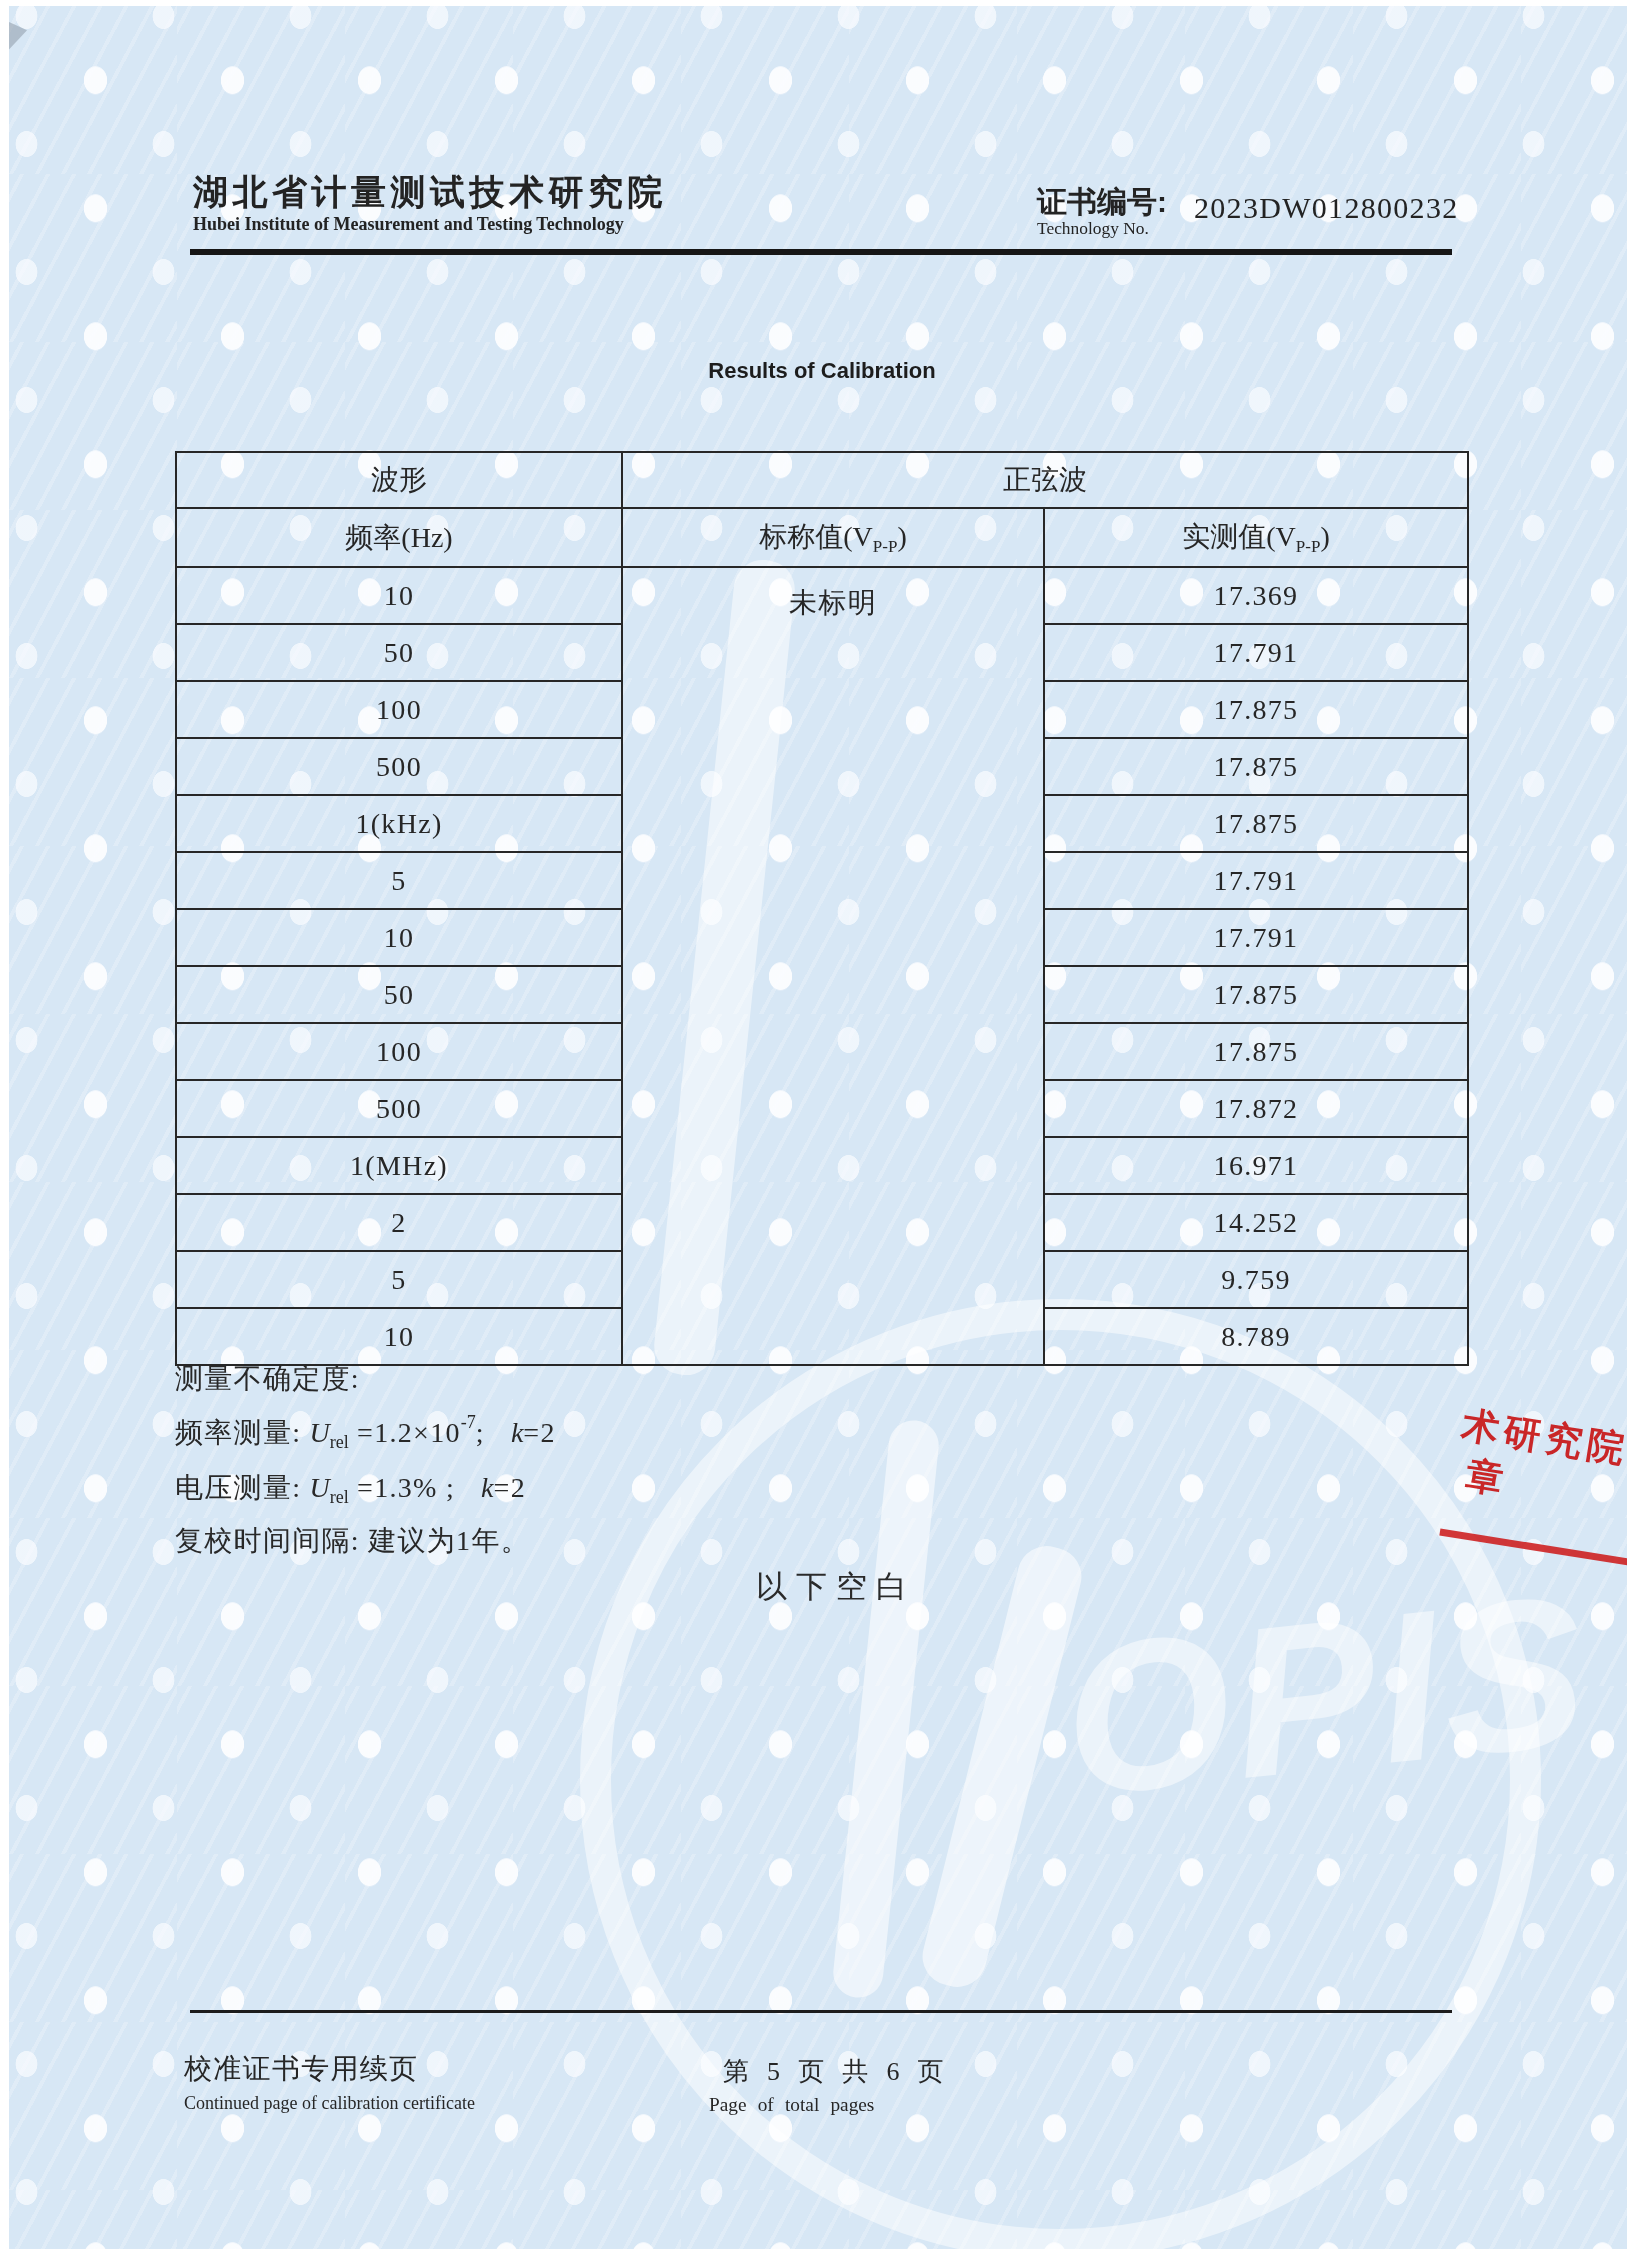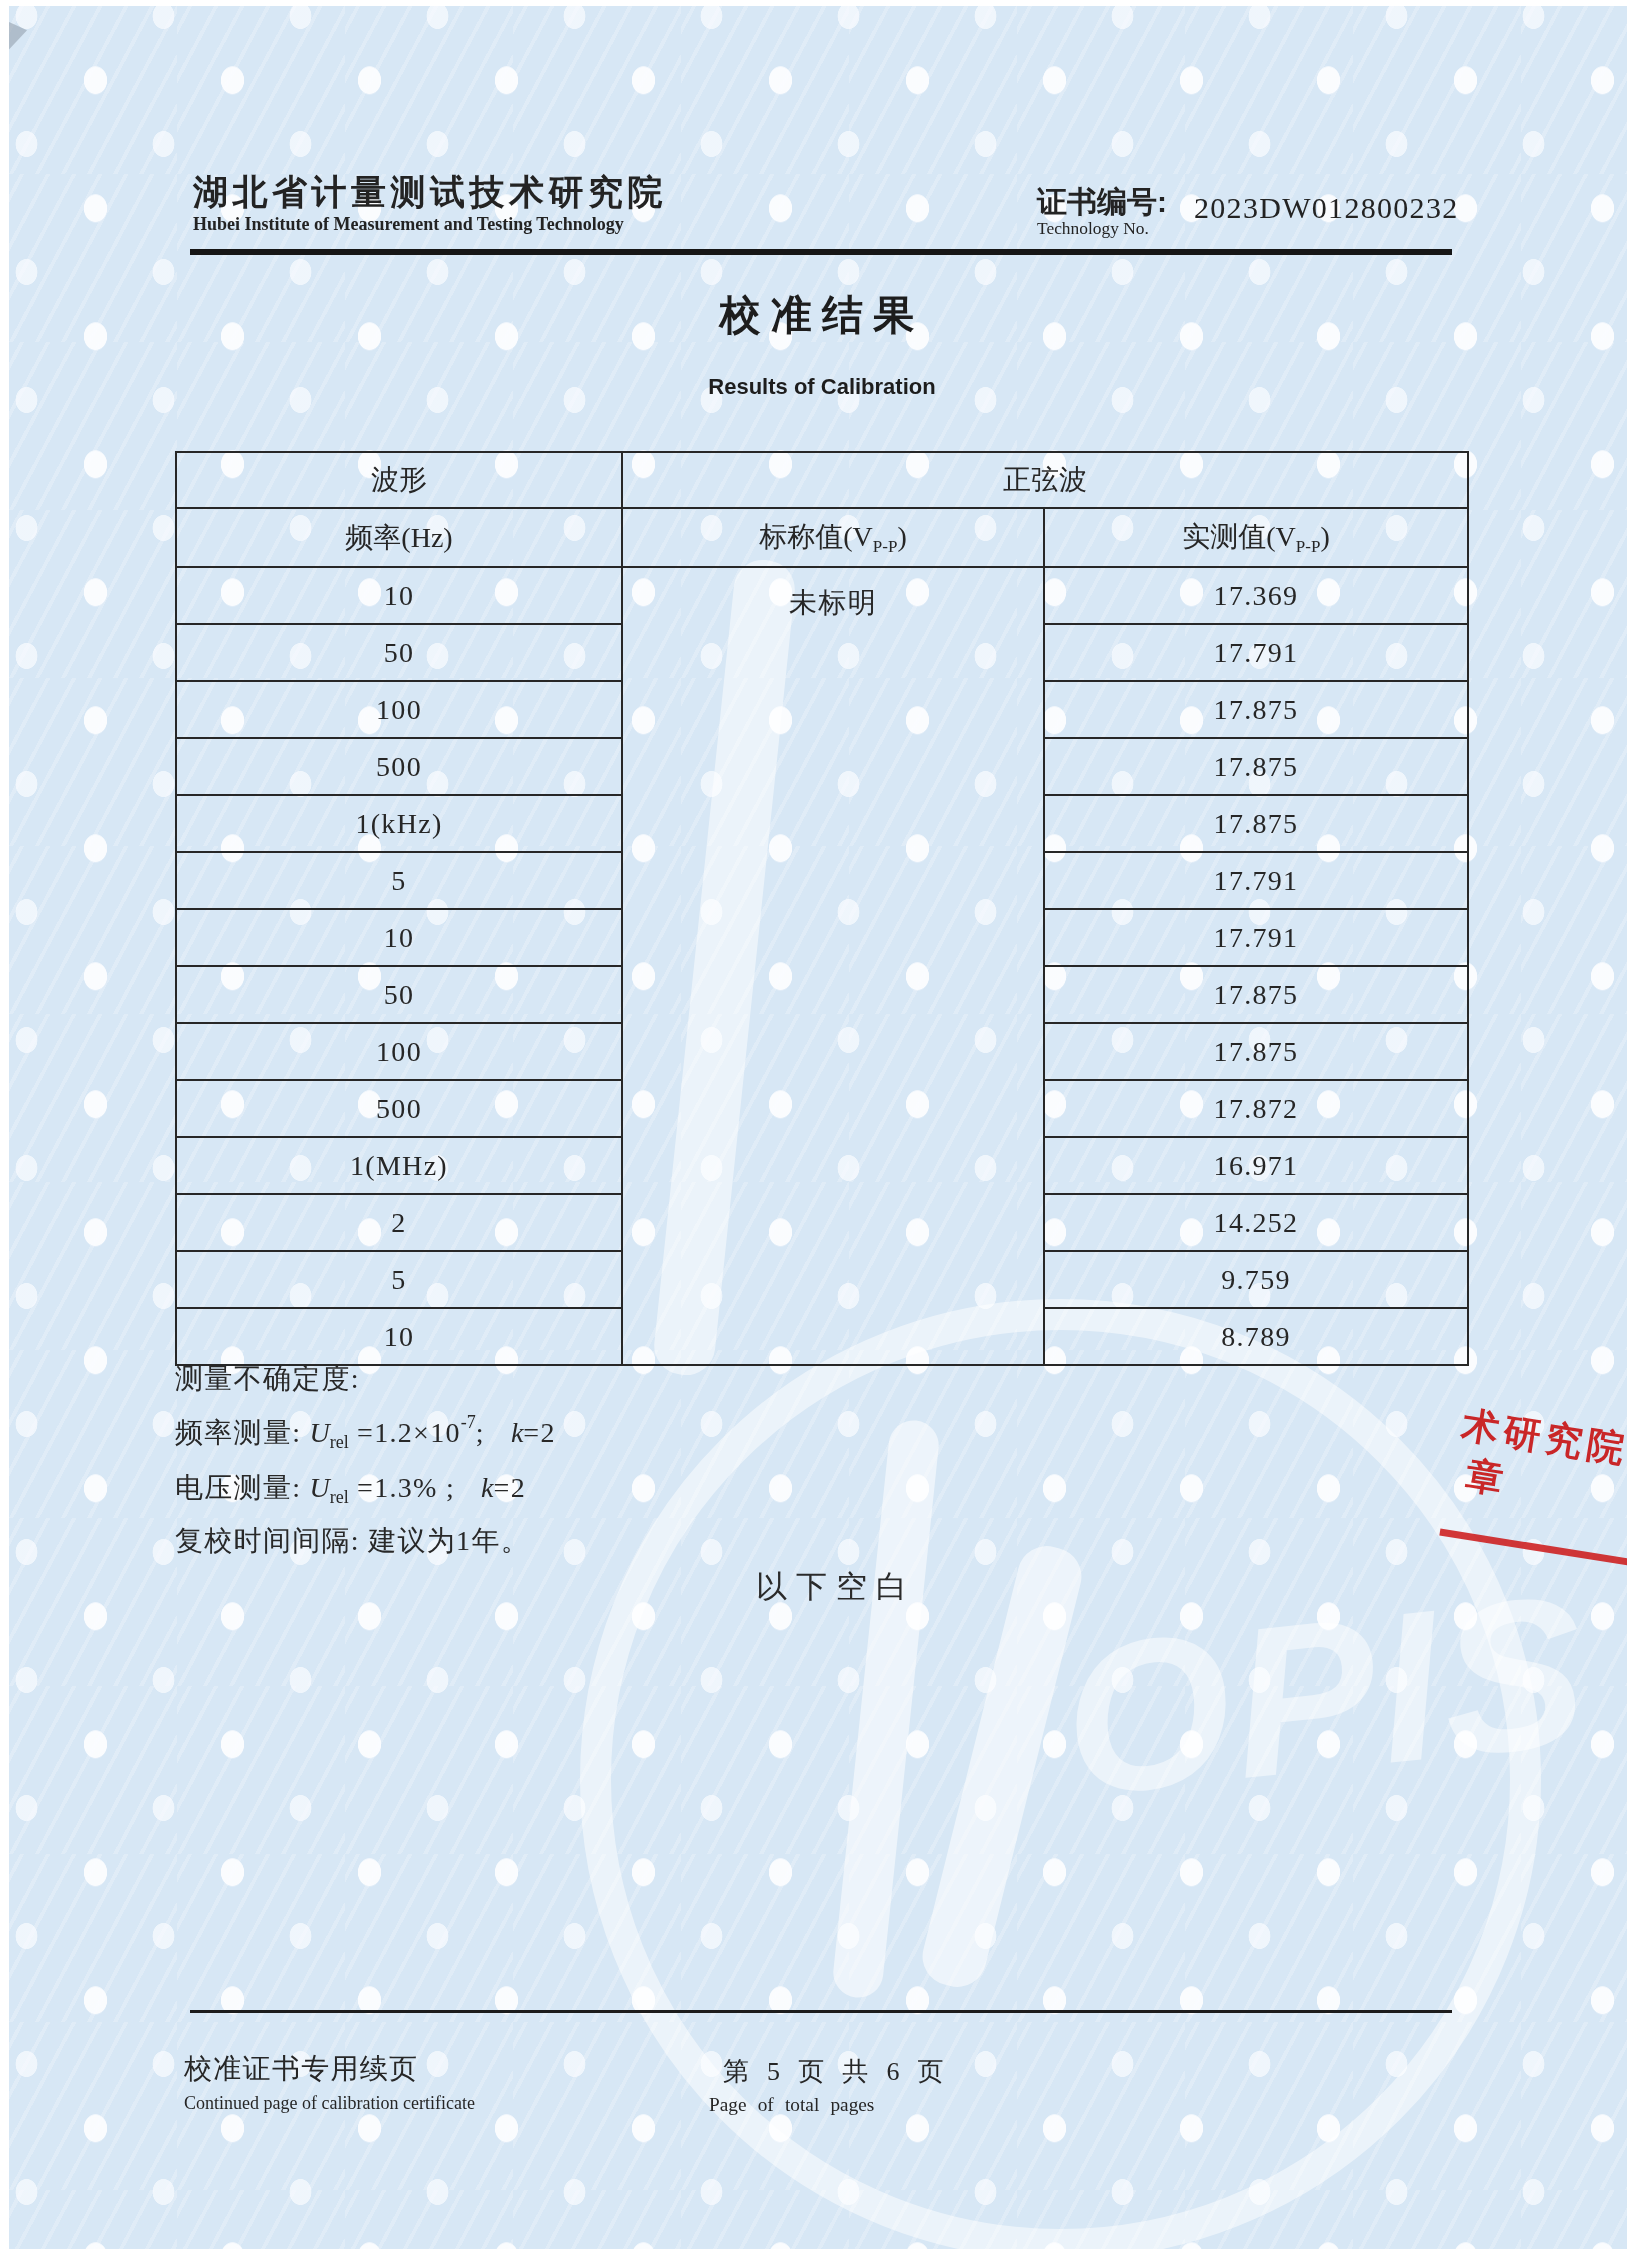--- a/index.html
+++ b/index.html
@@ -35,21 +35,21 @@
   .cert-label-cn{position:absolute;left:1037px;top:182px;font-family:"Liberation Sans",sans-serif;font-weight:700;
           font-size:30px;color:#232323;z-index:1;}
   .cert-no{position:absolute;left:1194px;top:191px;font-size:30px;color:#232323;letter-spacing:1.3px;z-index:1;}
   .cert-label-en{position:absolute;left:1037px;top:218px;font-size:17.4px;color:#232323;z-index:1;}
   .rule-top{position:absolute;left:190px;top:249px;width:1262px;height:6.4px;background:#161616;z-index:1;}
 
   
   .title-cn{position:absolute;left:0;top:288px;width:1644px;text-align:center;
             font-family:"Liberation Sans",sans-serif;font-weight:700;font-size:41px;letter-spacing:10.3px;color:#1d1d1d;z-index:1;}
   .title-en{position:absolute;left:0;top:358px;width:1644px;text-align:center;
-            font-family:"Liberation Sans",sans-serif;font-weight:700;font-size:22px;color:#1d1d1d;z-index:1;margin-top:16px;}
+            font-family:"Liberation Sans",sans-serif;font-weight:700;font-size:22px;color:#1d1d1d;z-index:1;}
   .section-heading{position:absolute;left:175px;top:404px;font-size:30px;color:#282828;letter-spacing:1.9px;z-index:1;}
 
   
   .cal-table{position:absolute;left:175px;top:451px;width:1291px;border-collapse:collapse;table-layout:fixed;
              font-family:"Liberation Serif",serif;color:#262626;z-index:1;border-radius:29px;}
   .cal-table td{border:2.6px solid #272727;text-align:center;vertical-align:middle;font-size:28px;padding:0;}
   .row-wave td{height:54px;}
   .row-head td{height:57px;}
   .cal-table tbody td{height:55px;letter-spacing:1.3px;}
   .nominal-cell{vertical-align:top !important;padding-top:15.5px !important;}
@@ -98,21 +98,20 @@
       <div class="wm wm-opis">OPIS</div>
       <div class="wm scan-corner"></div>
 
       <div class="org-cn">湖北省计量测试技术研究院</div>
       <div class="org-en">Hubei Institute of Measurement and Testing Technology</div>
       <div class="cert-label-cn">证书编号:</div>
       <div class="cert-no">2023DW012800232</div>
       <div class="cert-label-en">Technology No.</div>
       <div class="rule-top"></div>
 
-      <div class="title-cn">校准结果</div>
       <div class="title-en">Results of Calibration</div>
 
       <table class="cal-table">
         <colgroup>
             <col style="width:446px">
             <col style="width:422px">
             <col style="width:424px">
           </colgroup>
         <thead>
           <tr class="row-wave">

